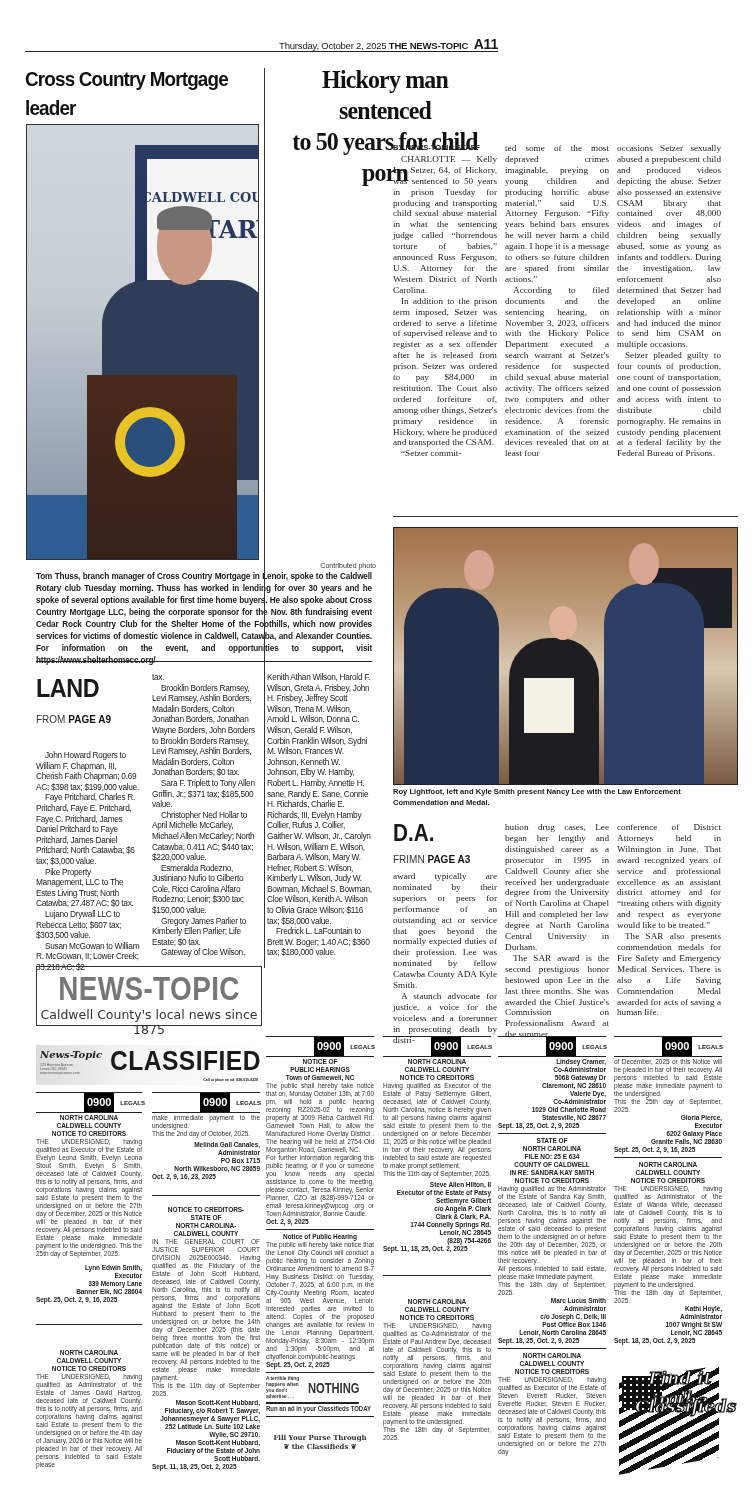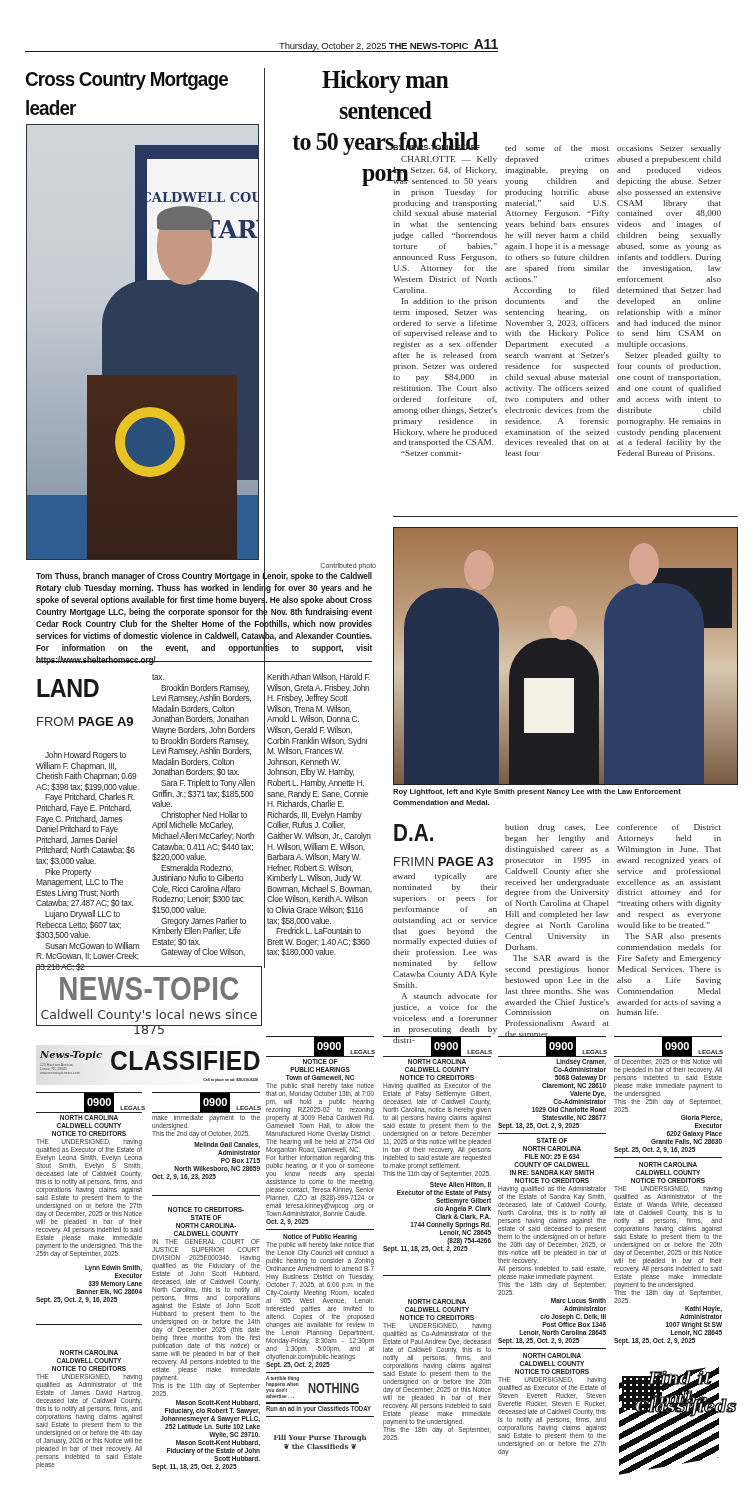--- a/index.html
+++ b/index.html
@@ -25,21 +25,21 @@
   .photo1 .body { position:absolute; left: 0; top: 70px; width: 170px; height: 200px; border-radius: 45px 45px 0 0; background: #2f3d58; }
   .photo1 .podium { position:absolute; left: 60px; top: 250px; width: 150px; height: 190px; background: linear-gradient(#4a2a1c,#35201a); }
   .photo1 .wheel { position:absolute; left: 88px; top: 282px; width: 70px; height: 70px; border-radius: 50%; border: 10px solid #e7c325; background: #2a4f7a; }
   .photo1 .table { position:absolute; left: 0; top: 370px; width: 260px; height: 70px; background:#2f5c91; }
   .credit { left: 26px; top: 562px; width: 350px; text-align: right; font-family: "Liberation Sans", sans-serif; font-size: 7px; color:#333; }
   .cutline1 { left: 36px; top: 571px; width: 336px; font-family: "Liberation Sans", sans-serif; font-weight: bold; font-size: 8.2px; line-height: 12px; text-align: justify; letter-spacing: -0.15px; }
   .rule-land { left: 36px; top: 661px; width: 336px; height: 1px; background: #222; }
 
   
   .land-hd { left: 36px; top: 673px; font-family: "Liberation Sans", sans-serif; font-weight: bold; font-size: 26px; letter-spacing: -0.5px; transform: scaleX(0.9); transform-origin: left top; }
-  .from { font-family: "Liberation Sans", sans-serif; font-size: 13px; color:#333; }
+  .from { font-family: "Liberation Sans", sans-serif; font-size: 10px; color:#333; }
   .from b { color:#111; }
   .land-col { font-family: "Liberation Sans", sans-serif; font-size: 8.3px; line-height: 10.6px; letter-spacing: -0.3px; color: #222; }
   .land-col p { text-indent: 9px; }
   .land-col p.noi { text-indent: 0; }
 
   
   .mast { left: 36px; top: 966px; width: 226px; height: 60px; border: 1px solid #333; }
   .mast .nt { position:absolute; left:0; right:0; top: 2px; text-align:center; font-family:"Liberation Sans",sans-serif; font-weight:bold; font-size: 34px; color:#777; letter-spacing: 0.5px; transform: scaleX(0.82); }
   .mast .tag { position:absolute; left:0; right:0; top: 40px; text-align:center; font-family:"DejaVu Sans",sans-serif; font-size: 12.5px; color:#333; }
 
@@ -58,21 +58,21 @@
   .da-hd { left: 393px; top: 820px; font-family:"Liberation Sans",sans-serif; font-weight:bold; font-size: 23px; transform: scaleX(0.9); transform-origin:left top; }
 
   
   .clbar { left: 36px; top: 1045px; width: 224px; height: 40px; background: linear-gradient(90deg,#ddd,#f3f3f3 40%,#fff); }
   .clbar .logo { position:absolute; left: 4px; top: 4px; font-family:"DejaVu Serif",serif; font-style: italic; font-weight:bold; font-size: 10px; }
   .clbar .addr { position:absolute; left: 4px; top: 18px; font-family:"Liberation Sans",sans-serif; font-size: 3.5px; color:#555; width: 45px; line-height: 4px; }
   .clbar .cl { position:absolute; left: 74px; top: 0; font-family:"Liberation Sans",sans-serif; font-weight:bold; font-size: 28px; letter-spacing: 0.5px; transform: scaleX(0.88); transform-origin:left top; }
   .clbar .call { position:absolute; right: 2px; top: 33px; font-family:"Liberation Sans",sans-serif; font-size: 3.5px; font-weight:bold; }
 
   .lg { font-family: "Liberation Sans", sans-serif; font-size: 6.5px; line-height: 8px; color:#333; letter-spacing: -0.05px; }
-  .lg .hdrbar { height: 21px; border-top: 1px solid #222; border-bottom: 1px solid #222; display:flex; align-items:flex-end; margin-bottom: 1px; padding-left: 48px; }
+  .lg .hdrbar { height: 21px; border-top: 1px solid #222; border-bottom: 1px solid #222; display:flex; align-items:center; margin-bottom: 1px; padding-left: 48px; }
   .lg .num { background:#000; color:#fff; font-weight:bold; font-size: 11px; padding: 2px 3px; line-height: 15px; }
   .lg .lbl { font-weight:bold; font-size: 6.2px; margin-left: 6px; color:#222; }
   .lg .c { text-align:center; font-weight:bold; color:#222; }
   .lg .j { text-align: justify; }
   .lg .r { text-align:right; font-weight:bold; color:#222; }
   .lg .d { font-weight:bold; color:#222; }
   .lg hr { border:none; border-top:1px solid #222; margin: 3px 0; }
 
   .ad-nothing { border-top: 1px solid #222; border-bottom: 1px solid #222; padding: 3px 0; margin-top: 3px; }
   .ad-nothing .sm { font-family:"Liberation Sans",sans-serif; font-weight:bold; font-size: 4.8px; line-height: 6px; display:inline-block; vertical-align: middle; }
@@ -159,21 +159,21 @@
   <p>CHARLOTTE — Kelly Lee Setzer, 64, of Hickory, was sentenced to 50 years in prison Tuesday for producing and transporting child sexual abuse material in what the sentencing judge called “horrendous torture of babies,” announced Russ Ferguson, U.S. Attorney for the Western District of North Carolina.</p>
   <p>In addition to the prison term imposed, Setzer was ordered to serve a lifetime of supervised release and to register as a sex offender after he is released from prison. Setzer was ordered to pay $84,000 in restitution. The Court also ordered forfeiture of, among other things, Setzer's primary residence in Hickory, where he produced and transported the CSAM.</p>
   <p>“Setzer commit-</p>
 </div>
 <div class="abs body-col" style="left:505px;top:143px;width:104px;">
   <p style="text-indent:0">ted some of the most depraved crimes imaginable, preying on young children and producing horrific abuse material,” said U.S. Attorney Ferguson. “Fifty years behind bars ensures he will never harm a child again. I hope it is a message to others so future children are spared from similar actions.”</p>
   <p>According to filed documents and the sentencing hearing, on November 3, 2023, officers with the Hickory Police Department executed a search warrant at Setzer's residence for suspected child sexual abuse material activity. The officers seized two computers and other electronic devices from the residence. A forensic examination of the seized devices revealed that on at least four</p>
 </div>
 <div class="abs body-col" style="left:617px;top:143px;width:104px;">
   <p style="text-indent:0">occasions Setzer sexually abused a prepubescent child and produced videos depicting the abuse. Setzer also possessed an extensive CSAM library that contained over 48,000 videos and images of children being sexually abused, some as young as infants and toddlers. During the investigation, law enforcement also determined that Setzer had developed an online relationship with a minor and had induced the minor to send him CSAM on multiple occasions.</p>
-  <p>Setzer pleaded guilty to four counts of production, one count of transportation, and one count of qualified and access with intent to distribute child pornography. He remains in custody pending placement at a federal facility by the Federal Bureau of Prisons.</p>
+  <p>Setzer pleaded guilty to four counts of production, one count of transportation, and one count of possession and access with intent to distribute child pornography. He remains in custody pending placement at a federal facility by the Federal Bureau of Prisons.</p>
 </div>
 <div class="abs rule-photo2"></div>
 
 <div class="abs photo2">
   <div class="tv"></div>
   <div class="p" style="left:10px;top:60px;width:95px;height:200px;"></div>
   <div class="face" style="left:70px;top:22px;width:30px;height:40px;"></div>
   <div class="p" style="left:115px;top:110px;width:90px;height:150px;background:#1e1e22;"></div>
   <div class="face" style="left:155px;top:78px;width:28px;height:34px;background:#e0b39a;"></div>
   <div class="p" style="left:210px;top:55px;width:100px;height:205px;background:#2d3f66;"></div>

